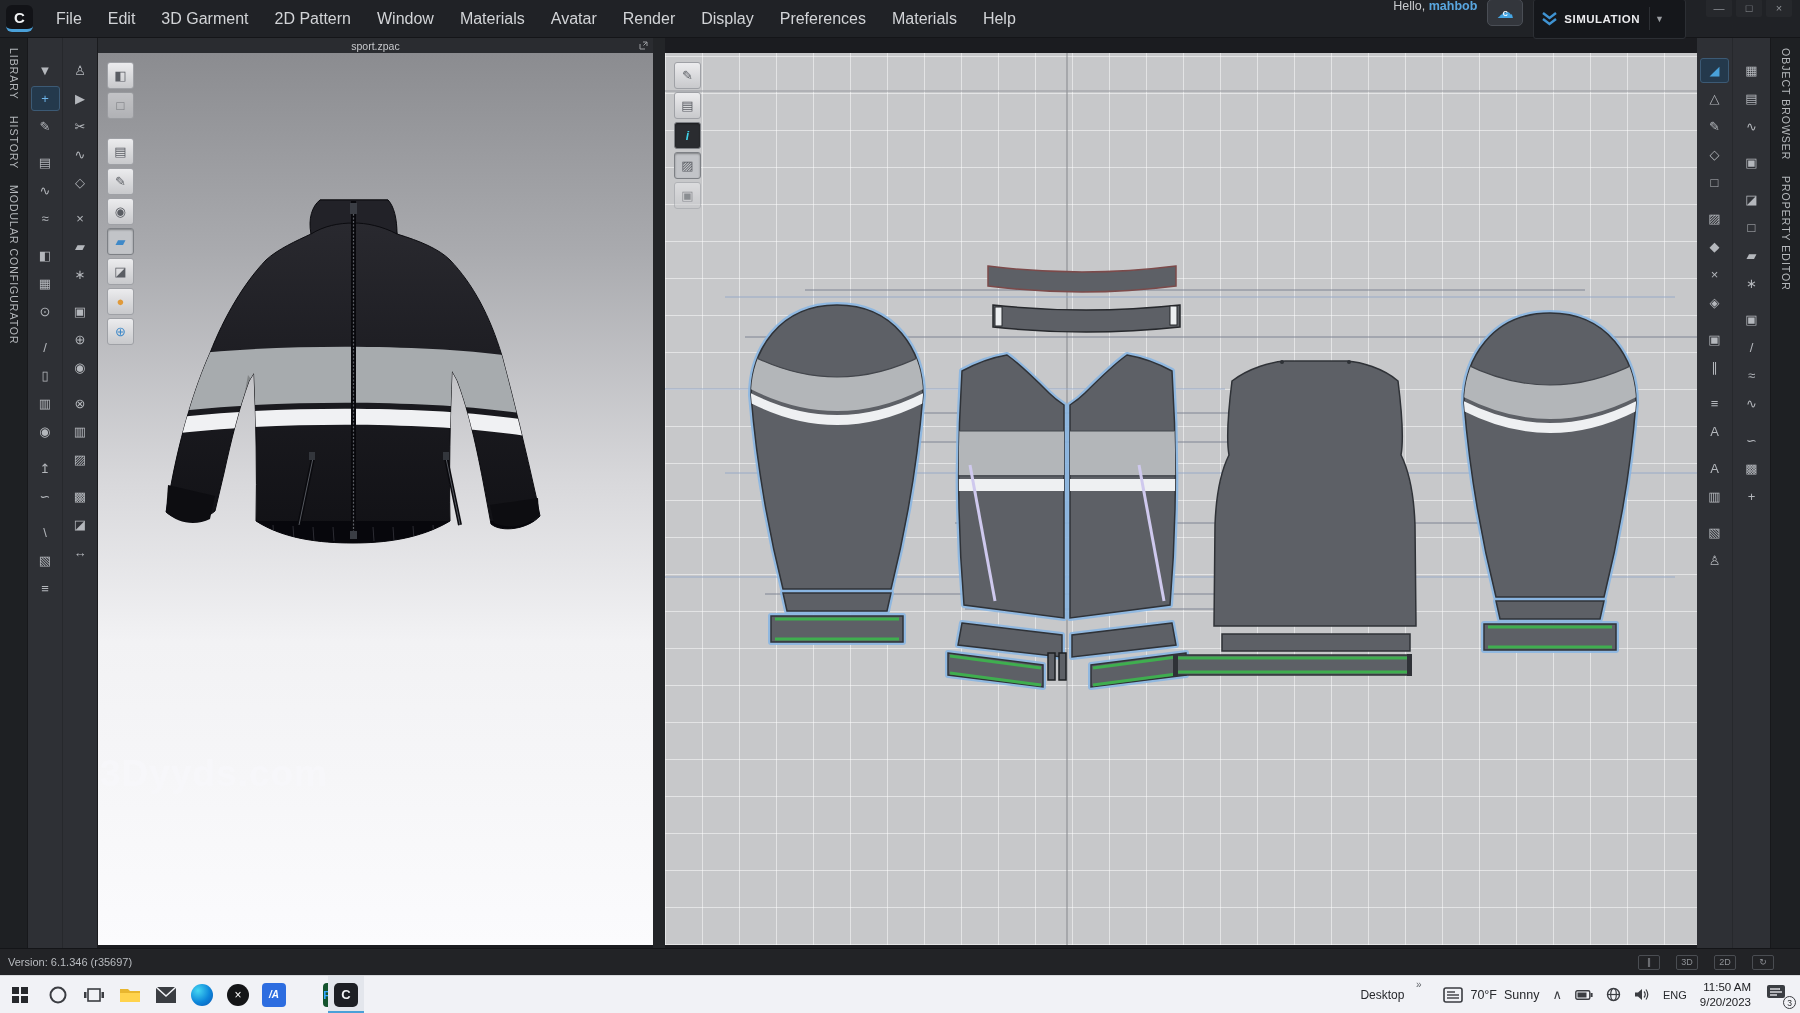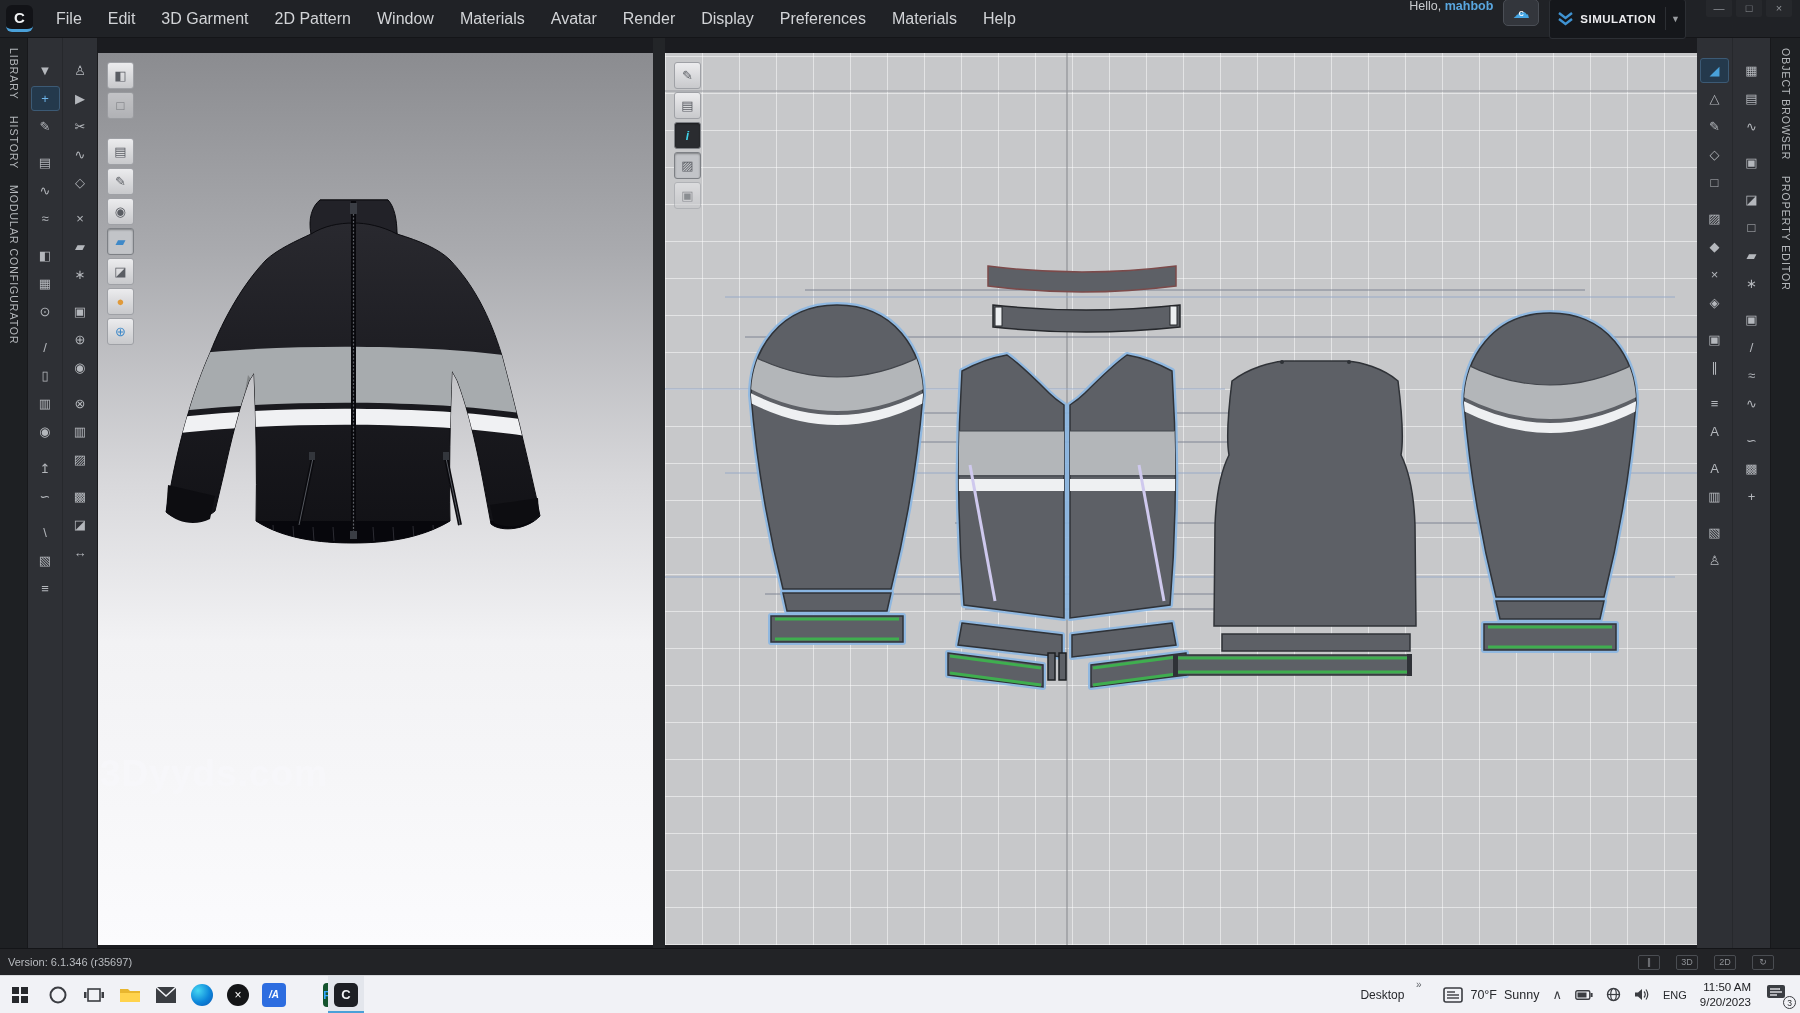--- a/index.html
+++ b/index.html
@@ -17,21 +17,21 @@
   #menus { display:flex; height:100%; align-items:center; }
   #menus .mi { padding:16px 13px; font-size:16px; color:#d2d4d7; height:100%; display:flex; align-items:center; cursor:default; }
   #mbright { margin-left:auto; display:flex; align-items:flex-start; gap:10px; padding-right:8px; }
   #greet { font-size:12.5px; color:#c9cbce; }
   #greet b { color:#59a6df; font-weight:bold; }
   #cloudbtn { width:36px; height:27px; background:#33363c; border:1px solid #4a4e55; border-radius:5px;
     position:relative; display:flex; align-items:center; justify-content:center; }
   #cloudbtn .cl { color:#45a5e2; font-size:17px; line-height:1; }
   #cloudbtn .cc { position:absolute; font-size:7px; color:#fff; font-weight:bold; margin-top:2px; }
   #simbtn { height:40px; background:#15171b; border:1px solid #2c2f34; border-radius:3px;
-    display:flex; align-items:center; padding:0 0 0 8px; gap:7px; }
+    display:flex; align-items:center; padding:0 16px 0 8px; gap:7px; }
   #simbtn svg { display:block; }
   #simbtn .lb { font-size:11.5px; font-weight:bold; letter-spacing:.5px; color:#ececef; }
   #simdrop { width:20px; height:23px; border-left:1px solid #2c2f34; color:#9a9da1; font-size:9px;
     display:flex; align-items:center; justify-content:center; margin-left:2px; }
   #winctl { display:flex; gap:4px; margin-left:10px; }
   #winctl span { width:26px; height:18px; display:flex; align-items:center; justify-content:center;
     color:#8e9196; font-size:11px; background:#26282c; border-radius:2px; }
 
   
   .vstrip { top:38px; width:28px; height:910px; background:#1e2023; display:flex; flex-direction:column;
@@ -288,20 +288,26 @@
         <span class="g">▩</span>
       </button>
       <button class="tool">
         <span class="g">◪</span>
       </button>
       <button class="tool">
         <span class="g">↔</span>
       </button>
     </div>
 
+  <div id="t3d" class="abs wtitle">
+    <span>sport.zpac</span>
+    <svg class="popout" width="9" height="9">
+      <path d="M1,3 V8 H6 M4,1 H8 V5 M8,1 L4.5,4.5" stroke="#9a9da1" stroke-width="1" fill="none"></path>
+    </svg>
+  </div>
   <div id="middiv" class="abs"></div>
 
   <div id="v3d" class="abs">
     <div class="ovcol" id="ov3d">
         <button class="ovbtn">
           <span class="g">◧</span>
         </button>
         <button class="ovbtn dim">
           <span class="g">□</span>
         </button>

